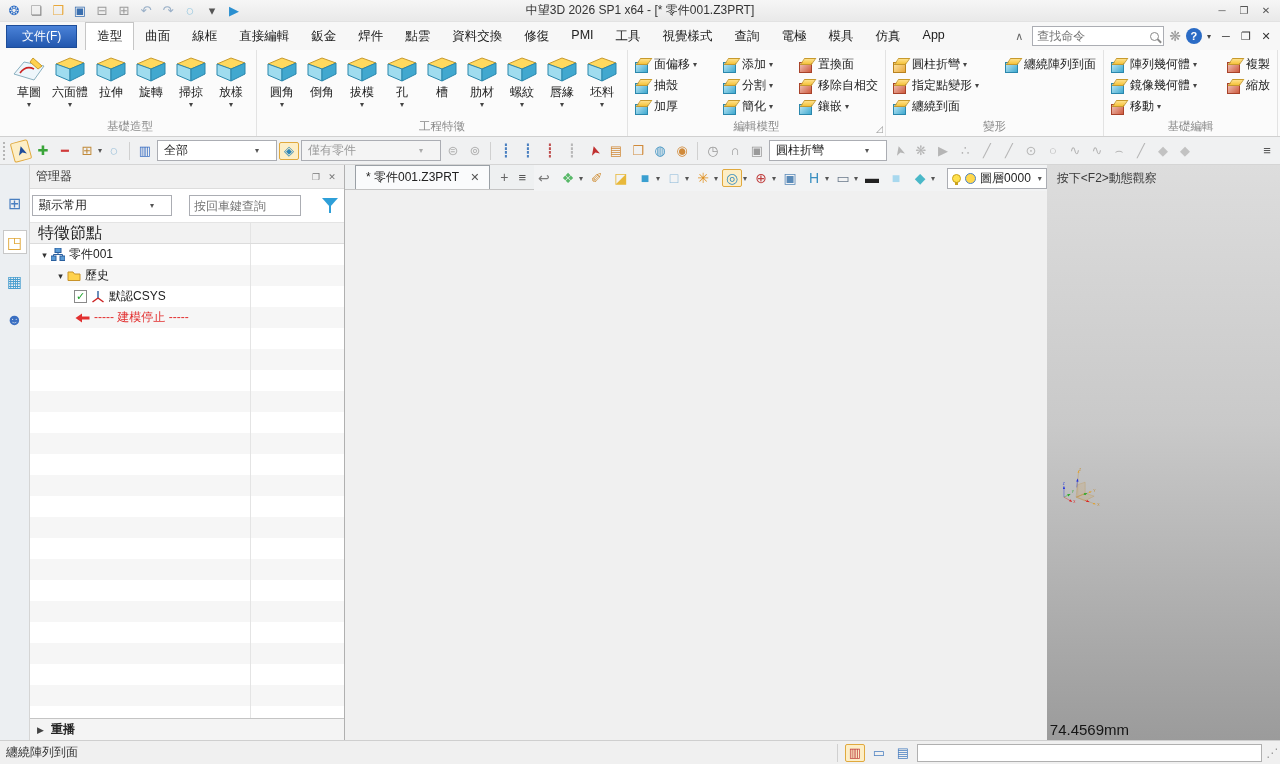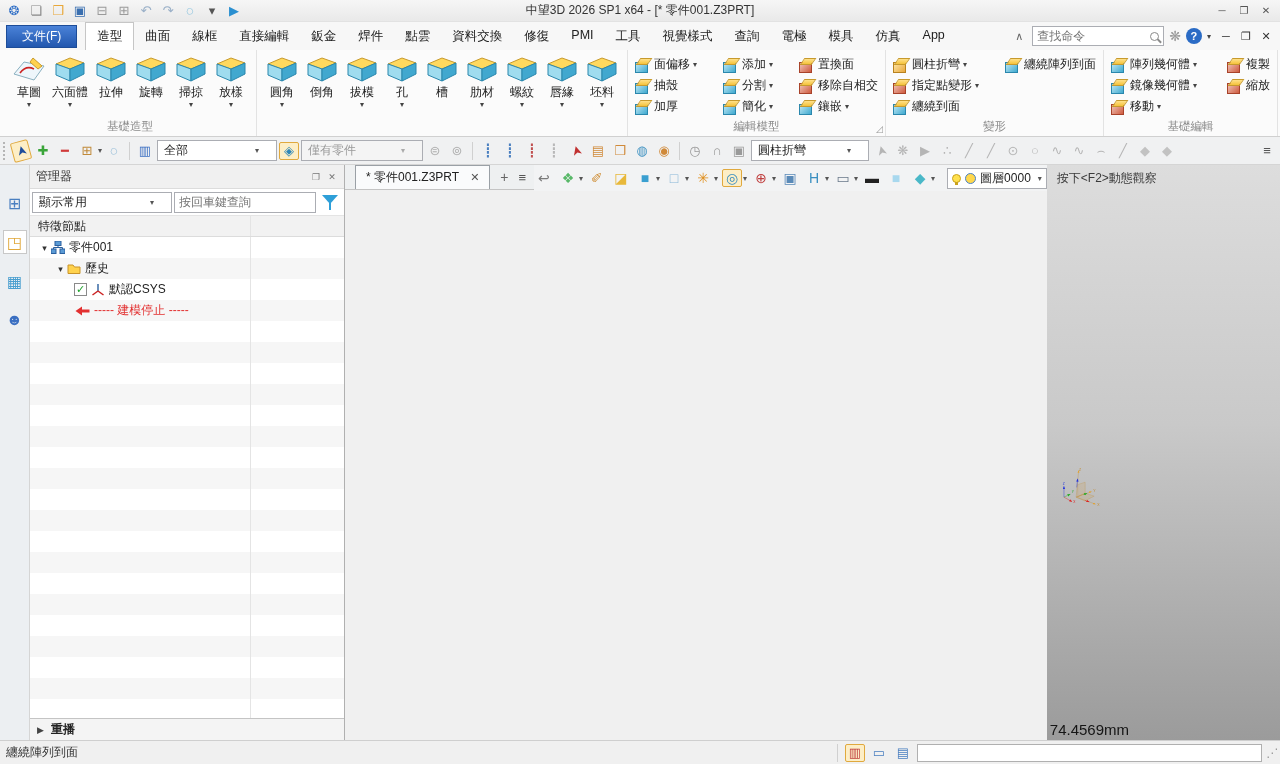--- a/index.html
+++ b/index.html
@@ -63,28 +63,28 @@
 .ddwrap{display:inline-flex;align-items:center;flex:0 0 auto}
 .dda{font-size:8px;color:#555;margin-left:1px}
 
 .main{display:flex;height:575px}
 .dock{width:30px;background:#eceff2;border-right:1px solid #d5d5d5;display:flex;flex-direction:column;align-items:center;padding-top:26px;gap:15px}
 .dock .tbi{width:24px;height:24px;font-size:16px}
 .manager{width:315px;background:#fff;border-right:1px solid #b0b0b0;display:flex;flex-direction:column}
 .mp-title{height:24px;background:#f0f0f0;border-bottom:1px solid #dcdcdc;display:flex;align-items:center;padding:0 4px 0 6px;font-size:12px;color:#333}
 .mp-title .sp{flex:1}
 .mp-title .tbi{width:16px;height:14px;font-size:9px;color:#777}
-.mp-filter{height:27px;display:flex;align-items:center;padding:2px;gap:2px;border-bottom:1px solid #e4e4e4}
+.mp-filter{height:34px;display:flex;align-items:center;padding:2px;gap:17px;border-bottom:1px solid #e4e4e4}
 .show-combo{width:140px}
 .mp-search{flex:1;height:21px;border:1px solid #abadb3;padding:0 4px;display:flex;align-items:center;background:#fff}
 .mp-search input{border:0;outline:0;width:100%;font-family:inherit;font-size:12px;color:#333;background:transparent}
 .funnel{width:16px;height:15px;position:relative;margin:0 4px;flex:0 0 auto}
 .funnel:before{content:"";position:absolute;top:0;left:0;border-left:8px solid transparent;border-right:8px solid transparent;border-top:9px solid #2e9fd8}
 .funnel:after{content:"";position:absolute;left:7px;top:8px;width:2px;height:7px;background:#2e9fd8}
-.mp-header{height:21px;background:#f2f2f2;border-bottom:1px solid #dcdcdc;display:flex;align-items:center;padding-left:8px;font-size:12px;color:#222;position:relative}
+.mp-header{height:21px;background:#f2f2f2;border-bottom:1px solid #dcdcdc;display:flex;align-items:center;padding-left:8px;font-size:16px;color:#222;position:relative}
 .col-div{position:absolute;top:0;bottom:0;left:220px;width:1px;background:#e4e4e4}
 .tree{flex:1;position:relative;background:repeating-linear-gradient(to bottom,#fff 0 21px,#f6f6f6 21px 42px);overflow:hidden}
 .tnode{height:21px;display:flex;align-items:center;font-size:12px;position:relative;z-index:1}
 .tnode .chev{width:13px;text-align:center;color:#333;font-size:9px;flex:0 0 auto}
 .ind2{padding-left:8px}.ind3{padding-left:24px}.ind4{padding-left:44px}
 .tico{margin-right:4px;flex:0 0 auto;display:inline-flex}
 .cbx{width:13px;height:13px;border:1px solid #8a8a8a;background:#fff;color:#1ca32a;font-size:11px;line-height:11px;text-align:center;margin-right:4px;flex:0 0 auto}
 .stop-label{color:#e23030}
 .replay{height:22px;border-top:1px solid #c4c4c4;background:#f4f4f4;display:flex;align-items:center;padding-left:7px;gap:7px;font-weight:bold;font-size:12px}
 .replay .chev{font-size:9px;color:#444}
@@ -300,20 +300,21 @@
         <span class="bb-dd">▾</span>
       </div>
       <div class="bigbtn">
         <svg width="34" height="28" viewBox="0 0 34 28">
             <use href="#cube3d"></use>
           </svg>
         <span class="bb-label">坯料</span>
         <span class="bb-dd">▾</span>
       </div>
     </div>
+    <div class="rg-label">工程特徵</div>
   </div>
 
   <div class="rgroup">
     <div class="rg-body sgrid">
       <div class="srow">
         <div class="sbtn cw86">
             <span class="mi"></span>
             <span>面偏移</span>
             <span class="bb-dd">▾</span>
           </div>
@@ -435,21 +436,21 @@
 </div>
 
 <div class="selbar">
   <span class="drag-dots"></span>
   <span style="display:contents"><span class="tbi hl" style="color: rgb(31, 78, 156); transform: rotate(-105deg);">➤</span><span class="tbi" style="color: rgb(58, 165, 58);">✚</span><span class="tbi" style="color: rgb(208, 58, 58);">━</span><span class="ddwrap">
         <span class="tbi" style="color: rgb(192, 138, 58);">⊞</span>
         <span class="dda">▾</span>
       </span><span class="tbi" style="color: rgb(74, 144, 194);">◌</span><span class="tsep"></span><span class="tbi" style="color: rgb(58, 111, 194);">▥</span><div class="combo" style="width: 120px;">
         <span>全部</span>
         <span class="carrow">▾</span>
-      </div><span class="tbi hl" style="color: rgb(46, 134, 184);">◈</span><div class="combo dim" style="width: 122px;">
+      </div><span class="tbi hl" style="color: rgb(46, 134, 184);">◈</span><div class="combo dim" style="width: 140px;">
         <span>僅有零件</span>
         <span class="carrow">▾</span>
       </div><span class="tbi" style="color: rgb(176, 176, 176);">⊜</span><span class="tbi" style="color: rgb(176, 176, 176);">⊚</span><span class="tsep"></span><span class="tbi" style="color: rgb(74, 127, 192);">┋</span><span class="tbi" style="color: rgb(74, 127, 192);">┋</span><span class="tbi" style="color: rgb(192, 80, 80);">┋</span><span class="tbi" style="color: rgb(184, 184, 184);">┋</span><span class="tbi" style="color: rgb(192, 48, 48); transform: rotate(-105deg);">➤</span><span class="tbi" style="color: rgb(208, 138, 58);">▤</span><span class="tbi" style="color: rgb(208, 138, 58);">❒</span><span class="tbi" style="color: rgb(58, 143, 192);">◍</span><span class="tbi" style="color: rgb(208, 138, 58);">◉</span><span class="tsep"></span><span class="tbi" style="color: rgb(154, 154, 154);">◷</span><span class="tbi" style="color: rgb(154, 154, 154);">∩</span><span class="tbi" style="color: rgb(154, 154, 154);">▣</span><div class="combo" style="width: 118px;">
         <span>圓柱折彎</span>
         <span class="carrow">▾</span>
       </div><span class="tbi" style="color: rgb(181, 181, 181); transform: rotate(-105deg);">➤</span><span class="tbi" style="color: rgb(181, 181, 181);">❋</span><span class="tbi" style="color: rgb(181, 181, 181);">▶</span><span class="tbi" style="color: rgb(181, 181, 181);">∴</span><span class="tbi" style="color: rgb(181, 181, 181);">╱</span><span class="tbi" style="color: rgb(181, 181, 181);">╱</span><span class="tbi" style="color: rgb(181, 181, 181);">⊙</span><span class="tbi" style="color: rgb(181, 181, 181);">○</span><span class="tbi" style="color: rgb(181, 181, 181);">∿</span><span class="tbi" style="color: rgb(181, 181, 181);">∿</span><span class="tbi" style="color: rgb(181, 181, 181);">⌢</span><span class="tbi" style="color: rgb(181, 181, 181);">╱</span><span class="tbi" style="color: rgb(194, 194, 194);">◆</span><span class="tbi" style="color: rgb(194, 194, 194);">◆</span><span class="tspacer"></span><span class="tbi" style="color: rgb(85, 85, 85);">≡</span></span>
 </div>
 
 <div class="main">
 

